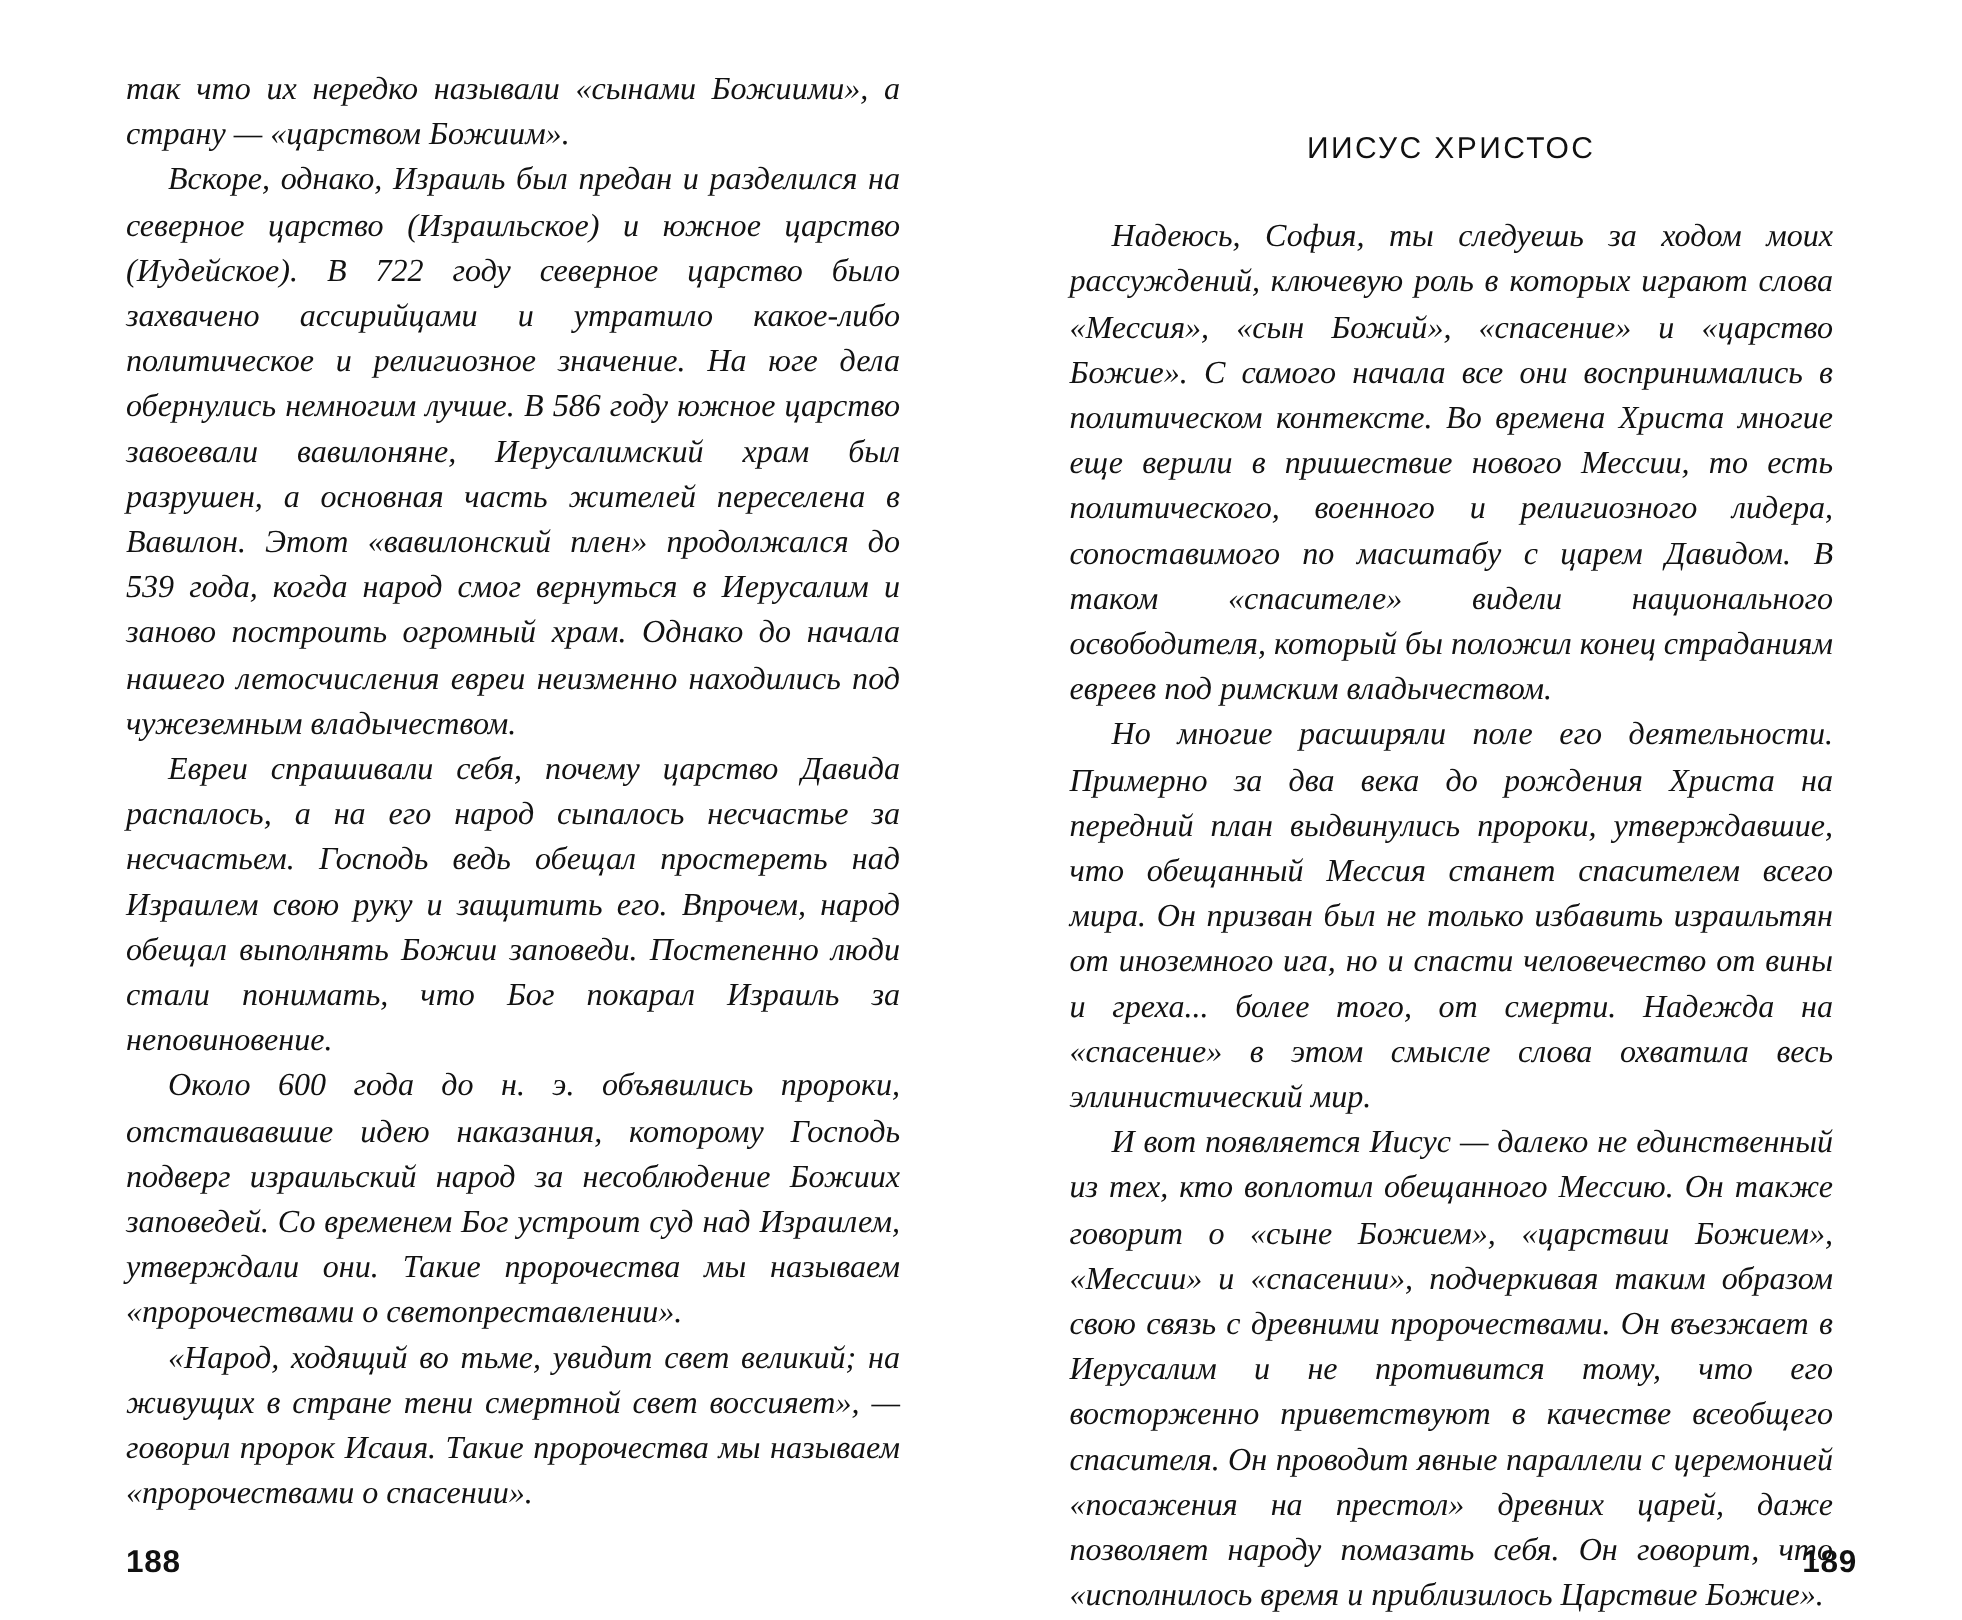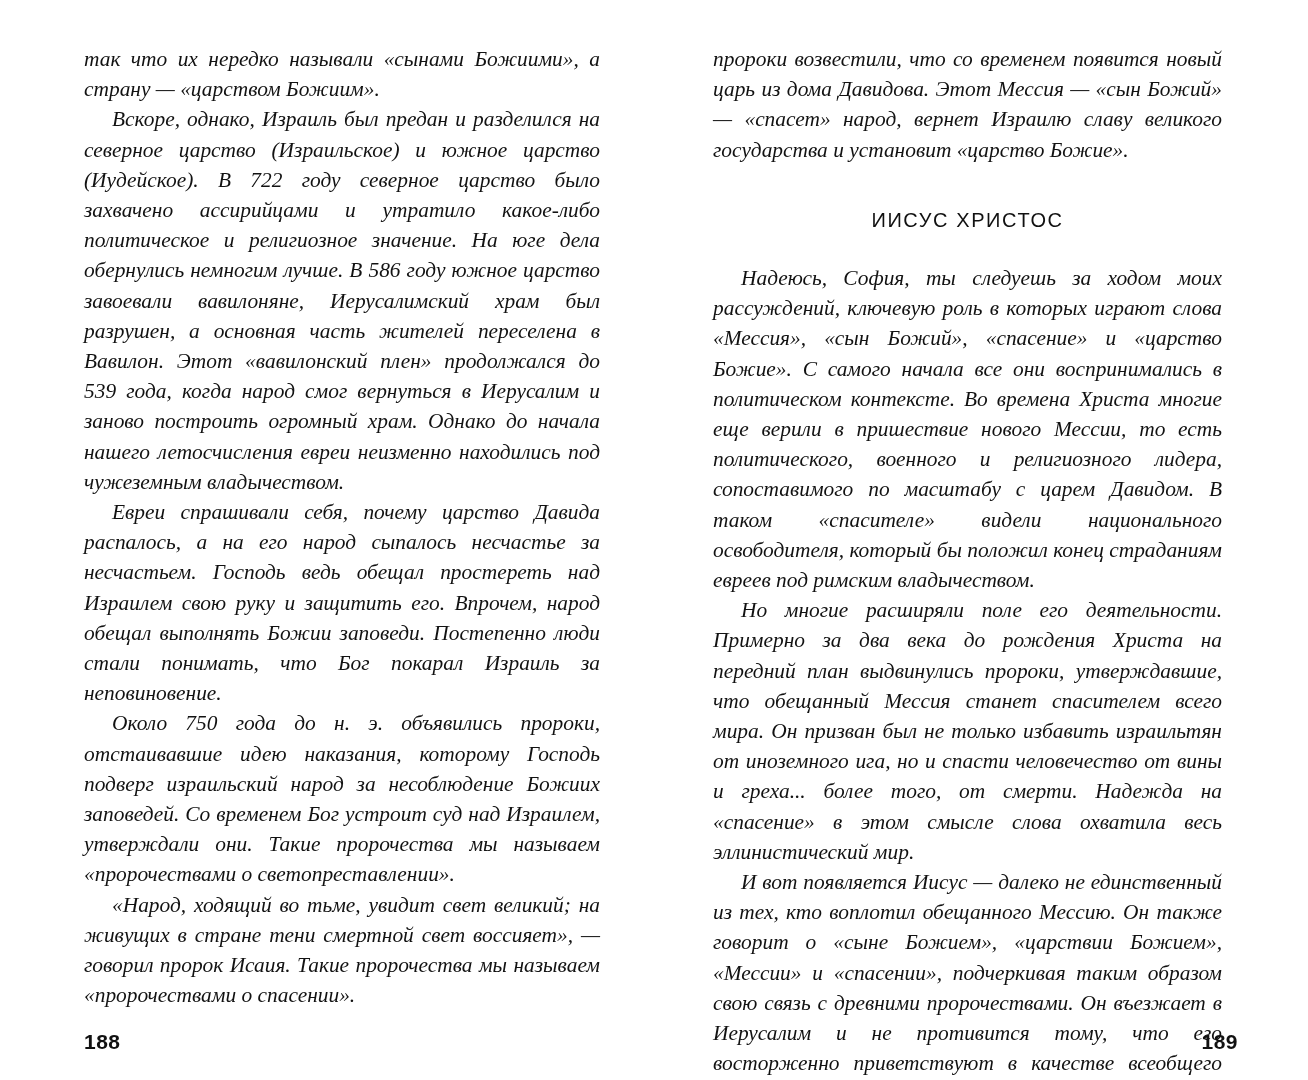--- a/index.html
+++ b/index.html
@@ -116,31 +116,30 @@
 
 <div class="page-spread">
 
   <div class="columns">
 
     <div class="column column-left">
       <div class="body-text">
         <p class="para continuation">так что их нередко называли «сынами Божиими», а страну — «царством Божиим».</p>
         <p class="para">Вскоре, однако, Израиль был предан и разделился на северное царство (Израильское) и южное царство (Иудейское). В 722 году северное царство было захвачено ассирийцами и утратило какое-либо политическое и религиозное значение. На юге дела обернулись немногим лучше. В 586 году южное царство завоевали вавилоняне, Иерусалимский храм был разрушен, а основная часть жителей переселена в Вавилон. Этот «вавилонский плен» продолжался до 539 года, когда народ смог вернуться в Иерусалим и заново построить огромный храм. Однако до начала нашего летосчисления евреи неизменно находились под чужеземным владычеством.</p>
         <p class="para">Евреи спрашивали себя, почему царство Давида распалось, а на его народ сыпалось несчастье за несчастьем. Господь ведь обещал простереть над Израилем свою руку и защитить его. Впрочем, народ обещал выполнять Божии заповеди. Постепенно люди стали понимать, что Бог покарал Израиль за неповиновение.</p>
-        <p class="para">Около 750 года до н. э. объявились пророки, отстаивавшие идею наказания, которому Господь подверг израильский народ за несоблюдение Божиих заповедей. Со временем Бог устроит суд над Израилем, утверждали они. Такие пророчества мы называем «пророчествами о светопреставлении».</p>
+        <p class="para">Около 600 года до н. э. объявились пророки, отстаивавшие идею наказания, которому Господь подверг израильский народ за несоблюдение Божиих заповедей. Со временем Бог устроит суд над Израилем, утверждали они. Такие пророчества мы называем «пророчествами о светопреставлении».</p>
         <p class="para">«Народ, ходящий во тьме, увидит свет великий; на живущих в стране тени смертной свет воссияет», — говорил пророк Исаия. Такие пророчества мы называем «пророчествами о спасении».</p>
 
       </div>
     </div>
 
     <div class="column-gutter"></div>
 
     <div class="column column-right">
       <div class="body-text">
-        <p class="para continuation">пророки возвестили, что со временем появится новый царь из дома Давидова. Этот Мессия — «сын Божий» — «спасет» народ, вернет Израилю славу великого государства и установит «царство Божие».</p>
 
         <h2 class="section-heading">ИИСУС ХРИСТОС</h2>
 
         <p class="para">Надеюсь, София, ты следуешь за ходом моих рассуждений, ключевую роль в которых играют слова «Мессия», «сын Божий», «спасение» и «царство Божие». С самого начала все они воспринимались в политическом контексте. Во времена Христа многие еще верили в пришествие нового Мессии, то есть политического, военного и религиозного лидера, сопоставимого по масштабу с царем Давидом. В таком «спасителе» видели национального освободителя, который бы положил конец страданиям евреев под римским владычеством.</p>
         <p class="para">Но многие расширяли поле его деятельности. Примерно за два века до рождения Христа на передний план выдвинулись пророки, утверждавшие, что обещанный Мессия станет спасителем всего мира. Он призван был не только избавить израильтян от иноземного ига, но и спасти человечество от вины и греха... более того, от смерти. Надежда на «спасение» в этом смысле слова охватила весь эллинистический мир.</p>
         <p class="para">И вот появляется Иисус — далеко не единственный из тех, кто воплотил обещанного Мессию. Он также говорит о «сыне Божием», «царствии Божием», «Мессии» и «спасении», подчеркивая таким образом свою связь с древними пророчествами. Он въезжает в Иерусалим и не противится тому, что его восторженно приветствуют в качестве всеобщего спасителя. Он проводит явные параллели с церемонией «посажения на престол» древних царей, даже позволяет народу помазать себя. Он говорит, что «исполнилось время и приблизилось Царствие Божие».</p>
       </div>
     </div>
 
   </div>

